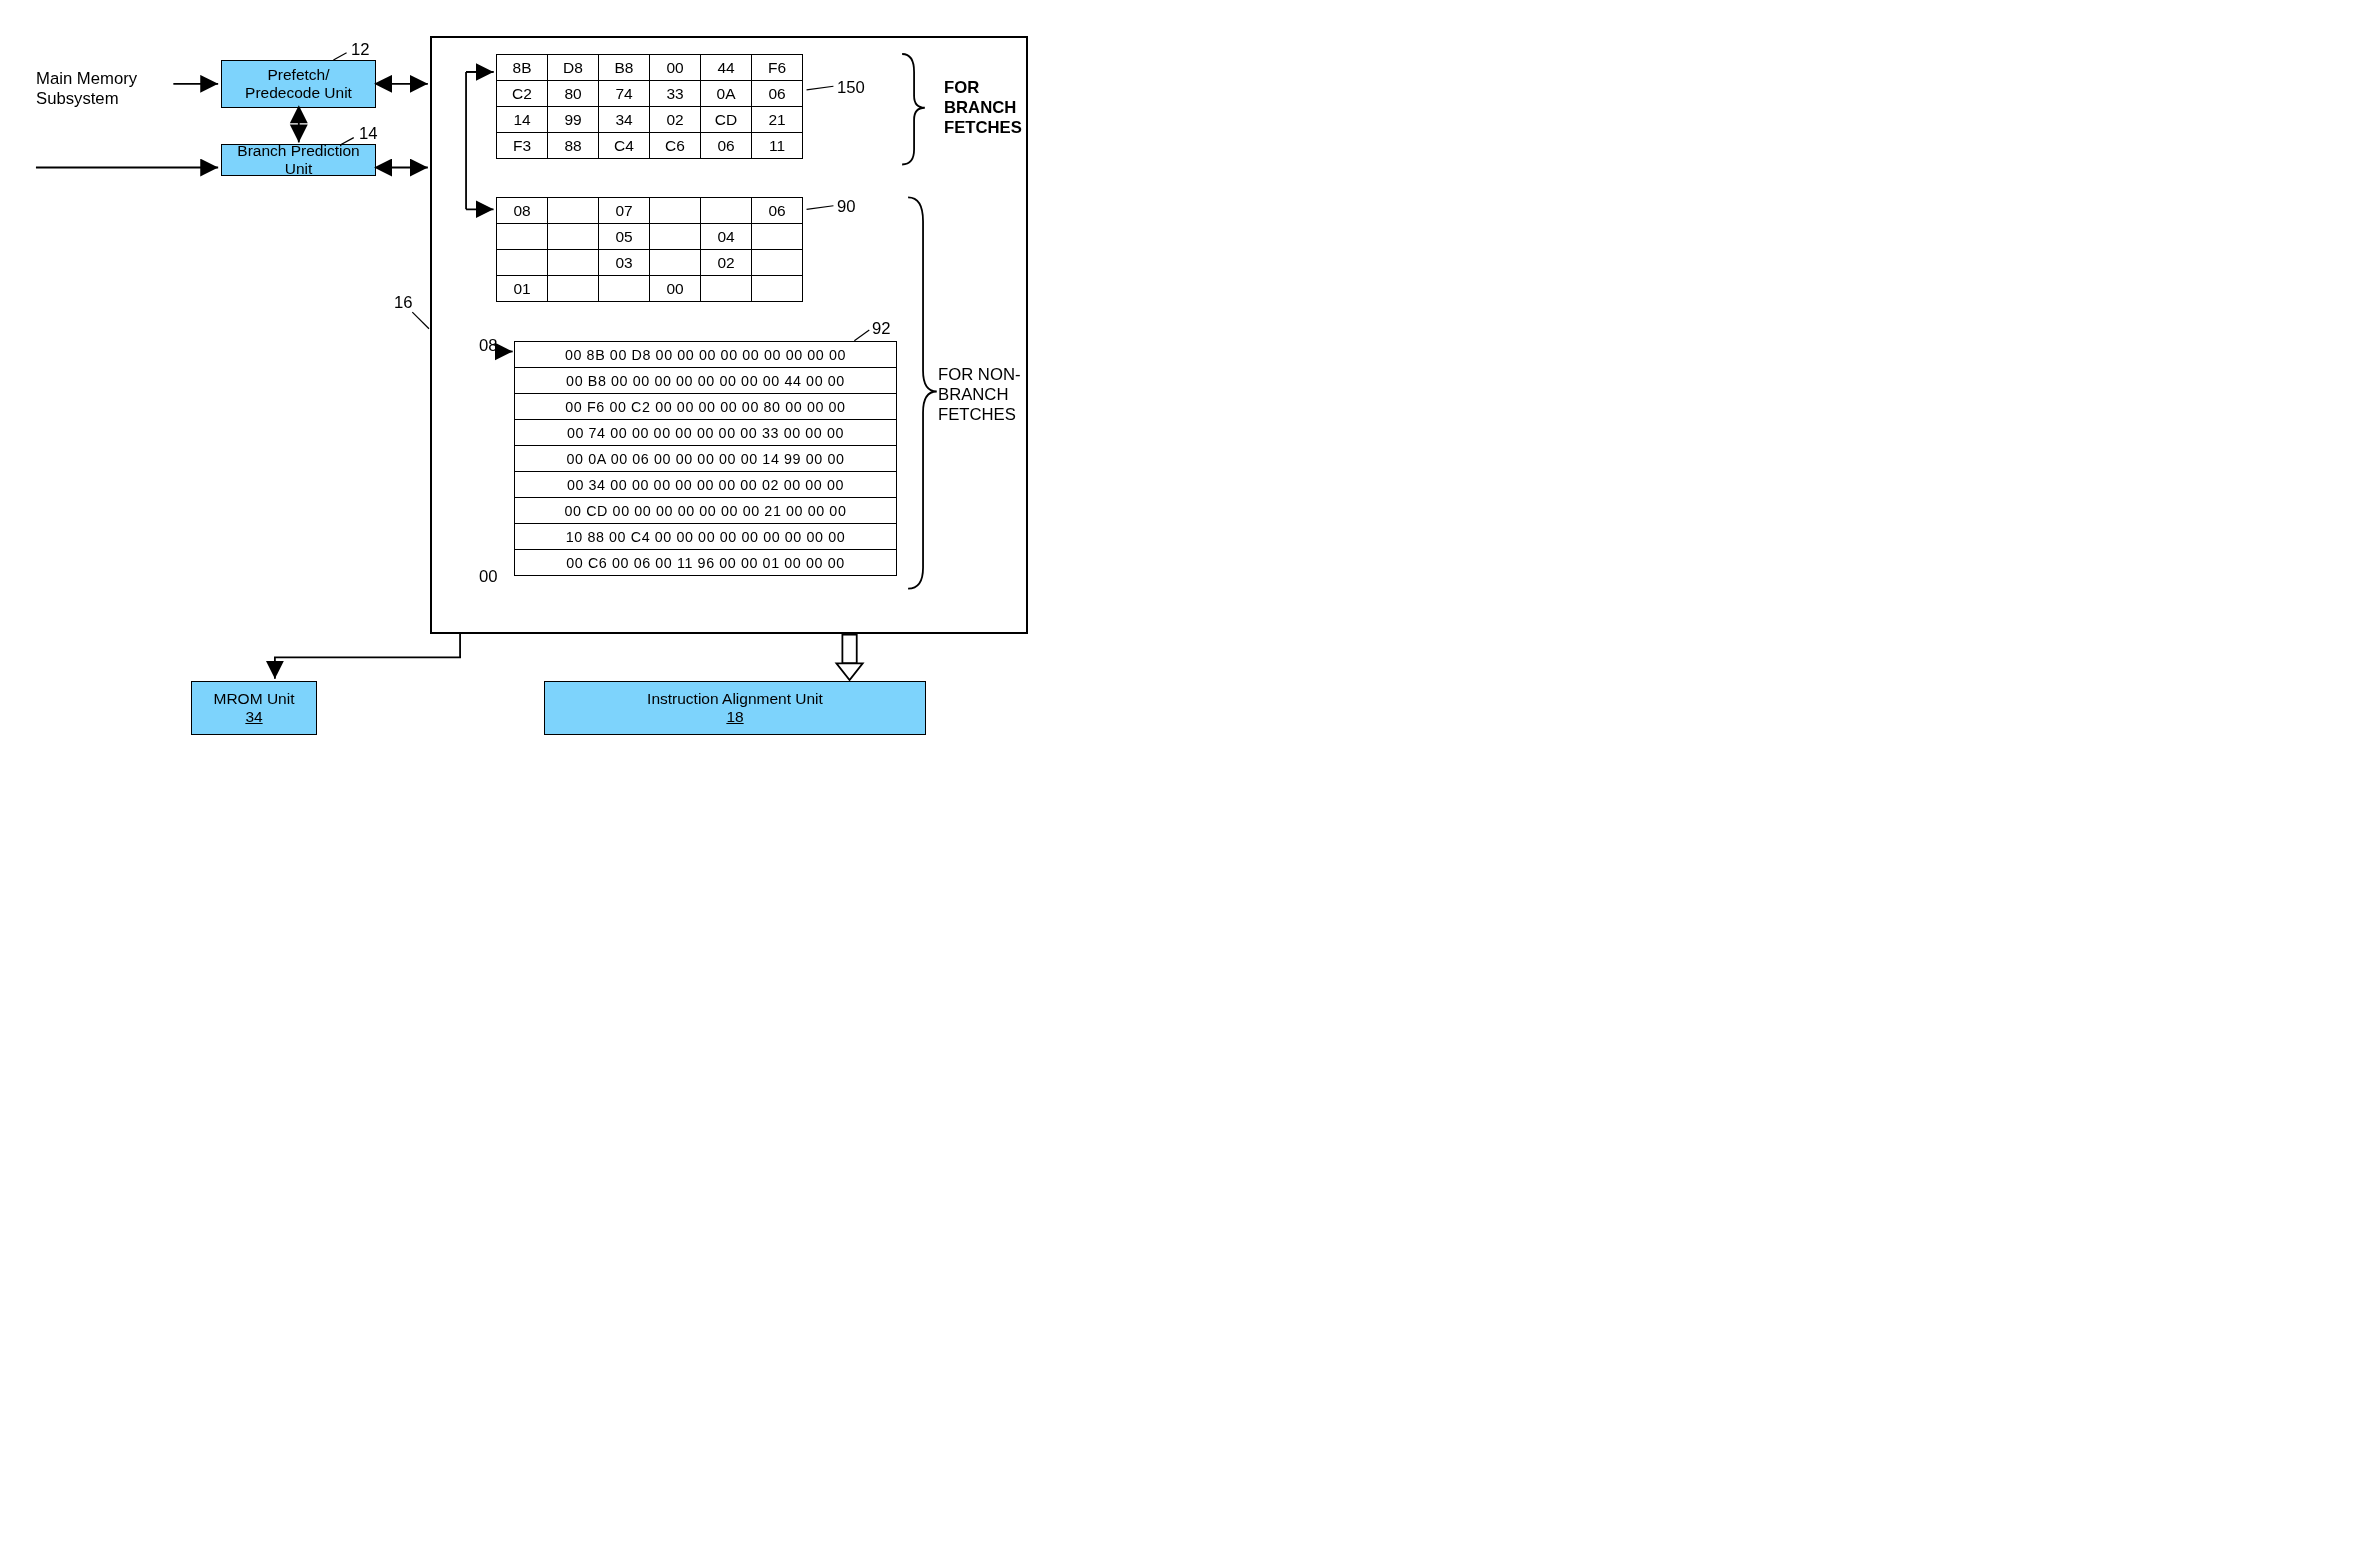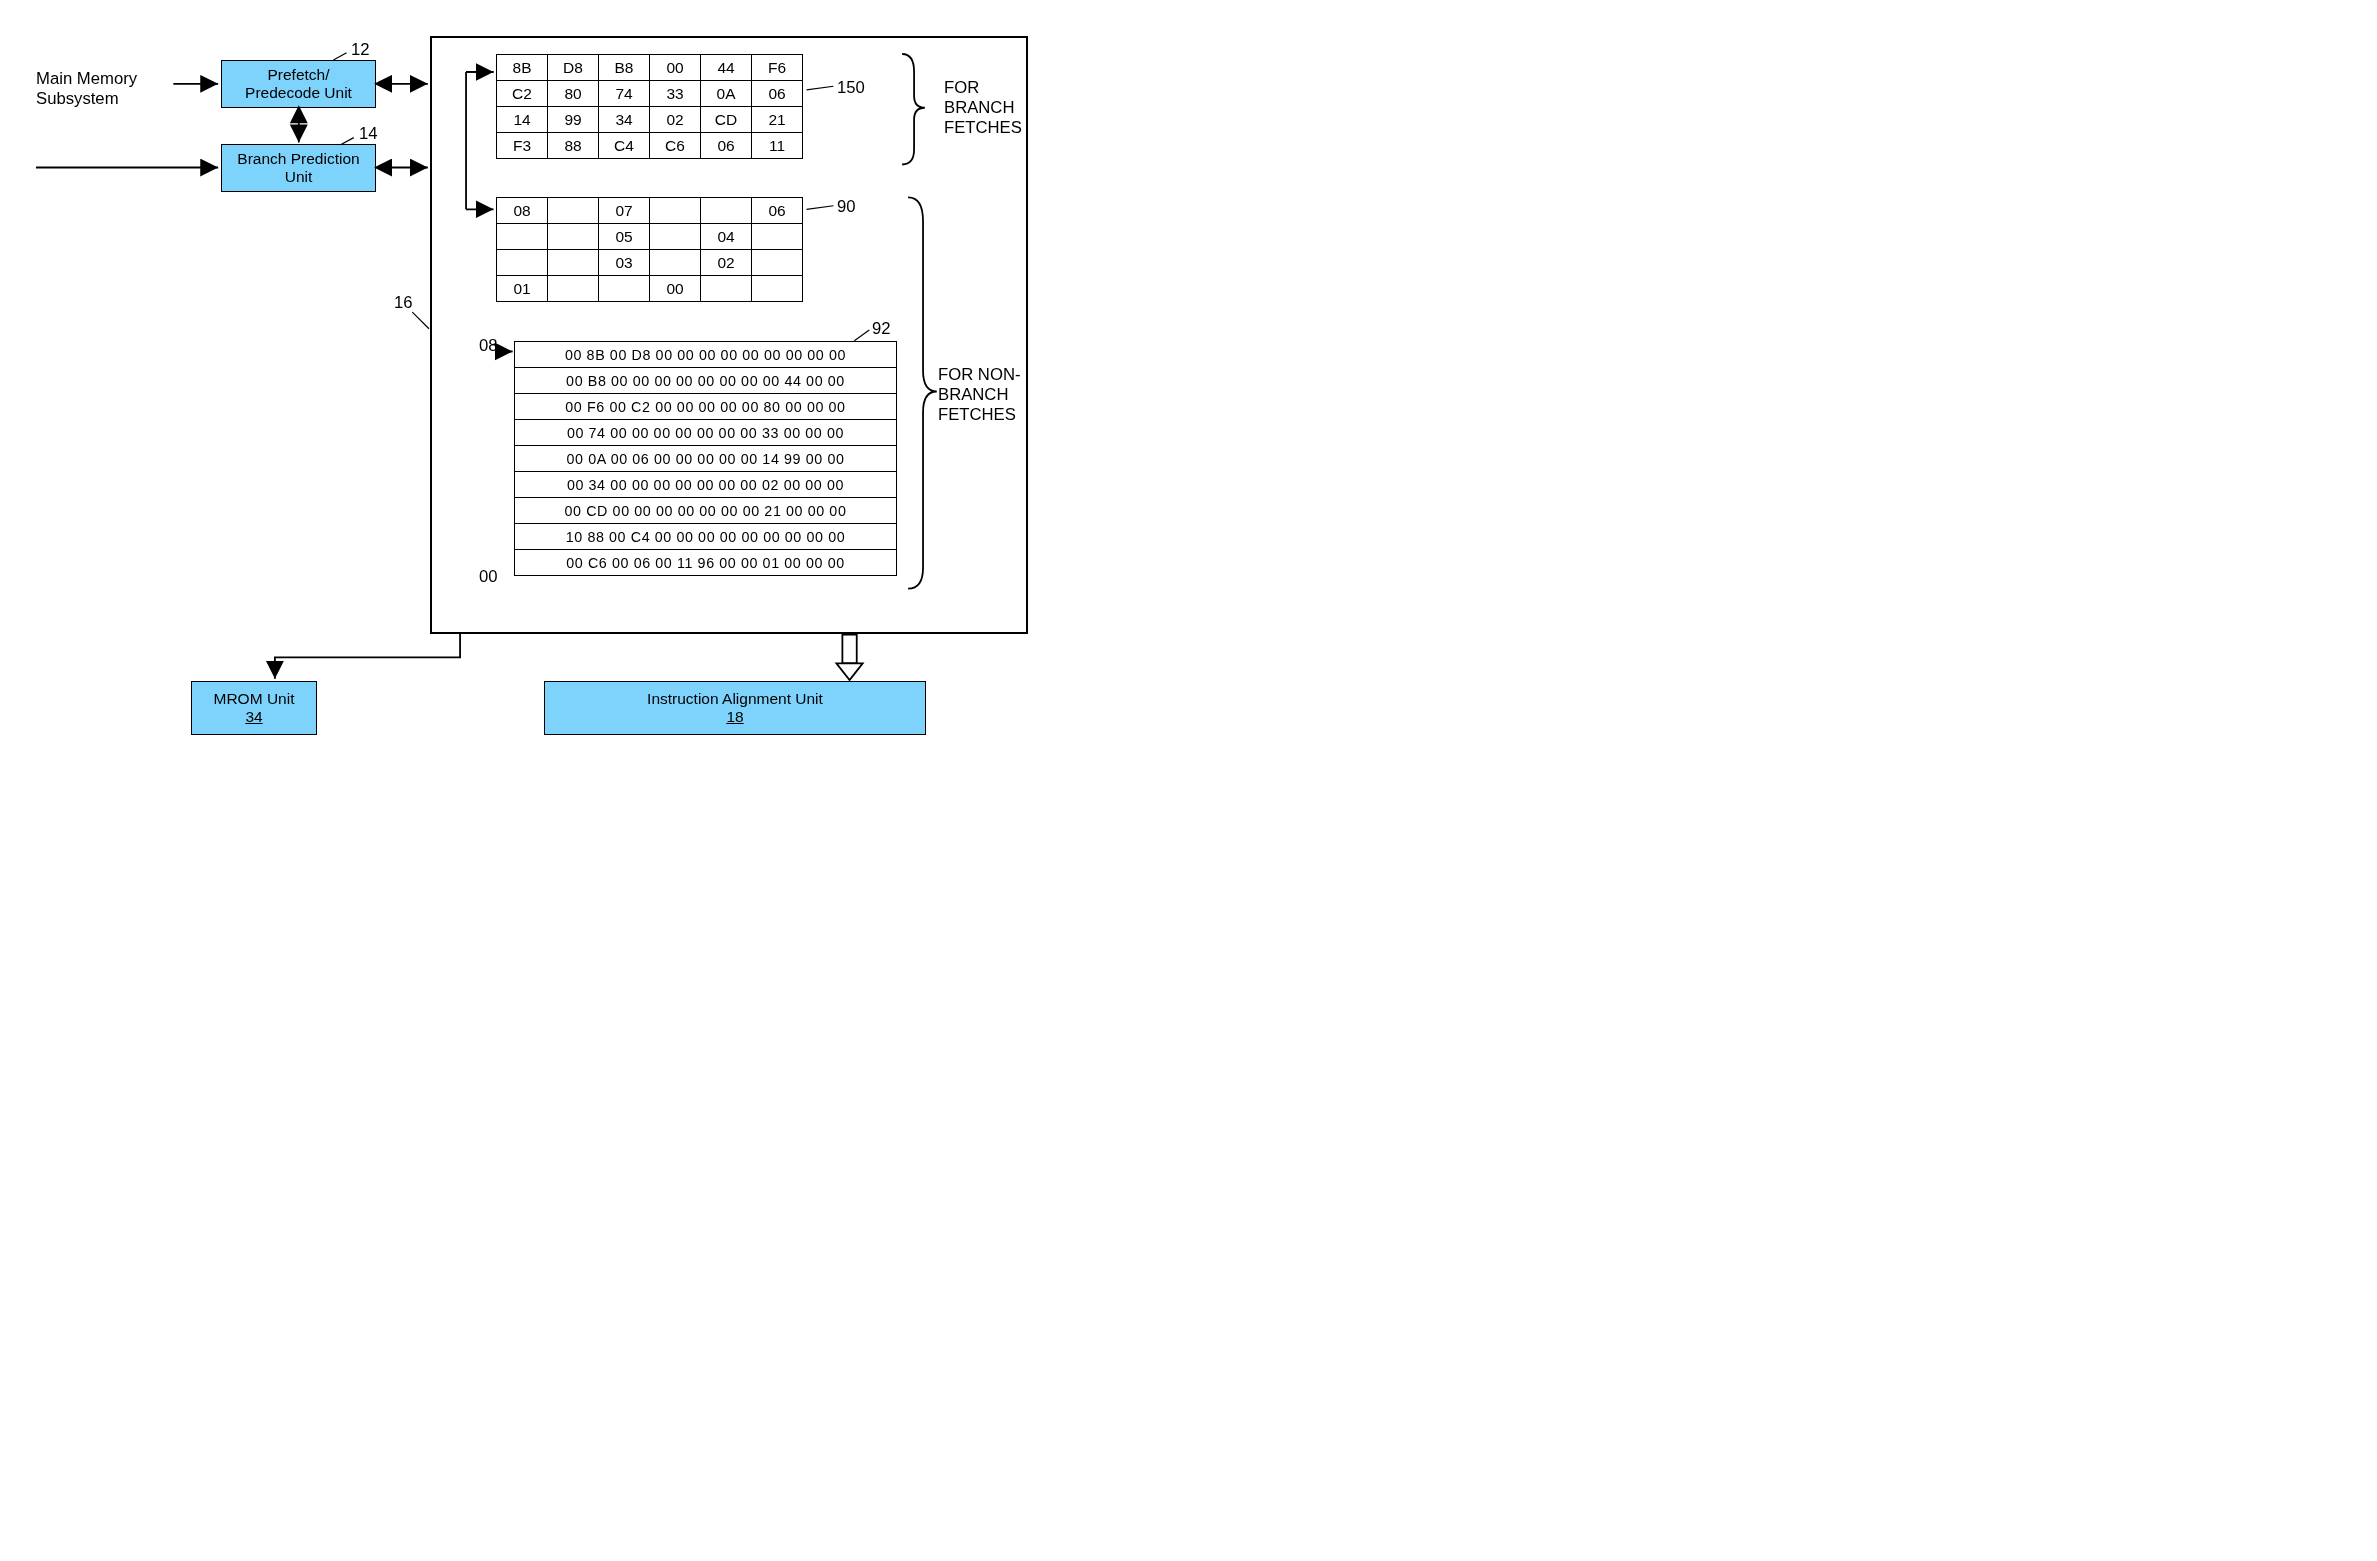--- a/index.html
+++ b/index.html
@@ -91,21 +91,21 @@
 
 <div class="canvas">
 
   <div class="label-text" style="left:12px; top:45px; width:131px; white-space:pre-line;">Main Memory
 Subsystem</div>
 
   <div class="box" style="left:197px; top:36px; width:155px; height:48px; white-space:pre-line;">Prefetch/
 Predecode Unit</div>
   <div class="ref-num" style="left:327px; top:15.5px;">12</div>
 
-  <div class="box" style="left:197px; top:120px; width:155px; height:48px; white-space:pre-line;">Branch Prediction
+  <div class="box" style="left:197px; top:120px; width:155px; height:32px; white-space:pre-line;">Branch Prediction
 Unit</div>
   <div class="ref-num" style="left:335px; top:100px;">14</div>
 
   <div class="cache-box" style="left:406px; top:12px; width:598px; height:598px;"></div>
   <div class="ref-num" style="left:370px; top:269px;">16</div>
 
   <table class="grid" style="left:472px; top:30px;border-radius:11px;">
     <tbody>
         <tr>
       <td>8B</td>
@@ -209,21 +209,21 @@
         </tr>
     <tr>
           <td>00 C6 00 06 00 11 96 00 00 01 00 00 00</td>
         </tr>
   </tbody>
     </table>
   <div class="ref-num" style="left:848px; top:295px;">92</div>
   <div class="ref-num" style="left:455px; top:312px;">08</div>
   <div class="ref-num" style="left:455px; top:543px;">00</div>
 
-  <div class="side-label" style="left:920px; top:54px; white-space:pre-line;">FOR
+  <div class="side-label" style="left:920px; top:54px; white-space:pre-line;font-weight:bold;">FOR
 BRANCH
 FETCHES</div>
   <div class="side-label" style="left:914px; top:341px; white-space:pre-line;">FOR NON-
 BRANCH
 FETCHES</div>
 
   <div class="box" style="left:167px; top:657px; width:126px; height:54px;">
     <span>MROM Unit</span>
     <span class="underline">34</span>
   </div>

